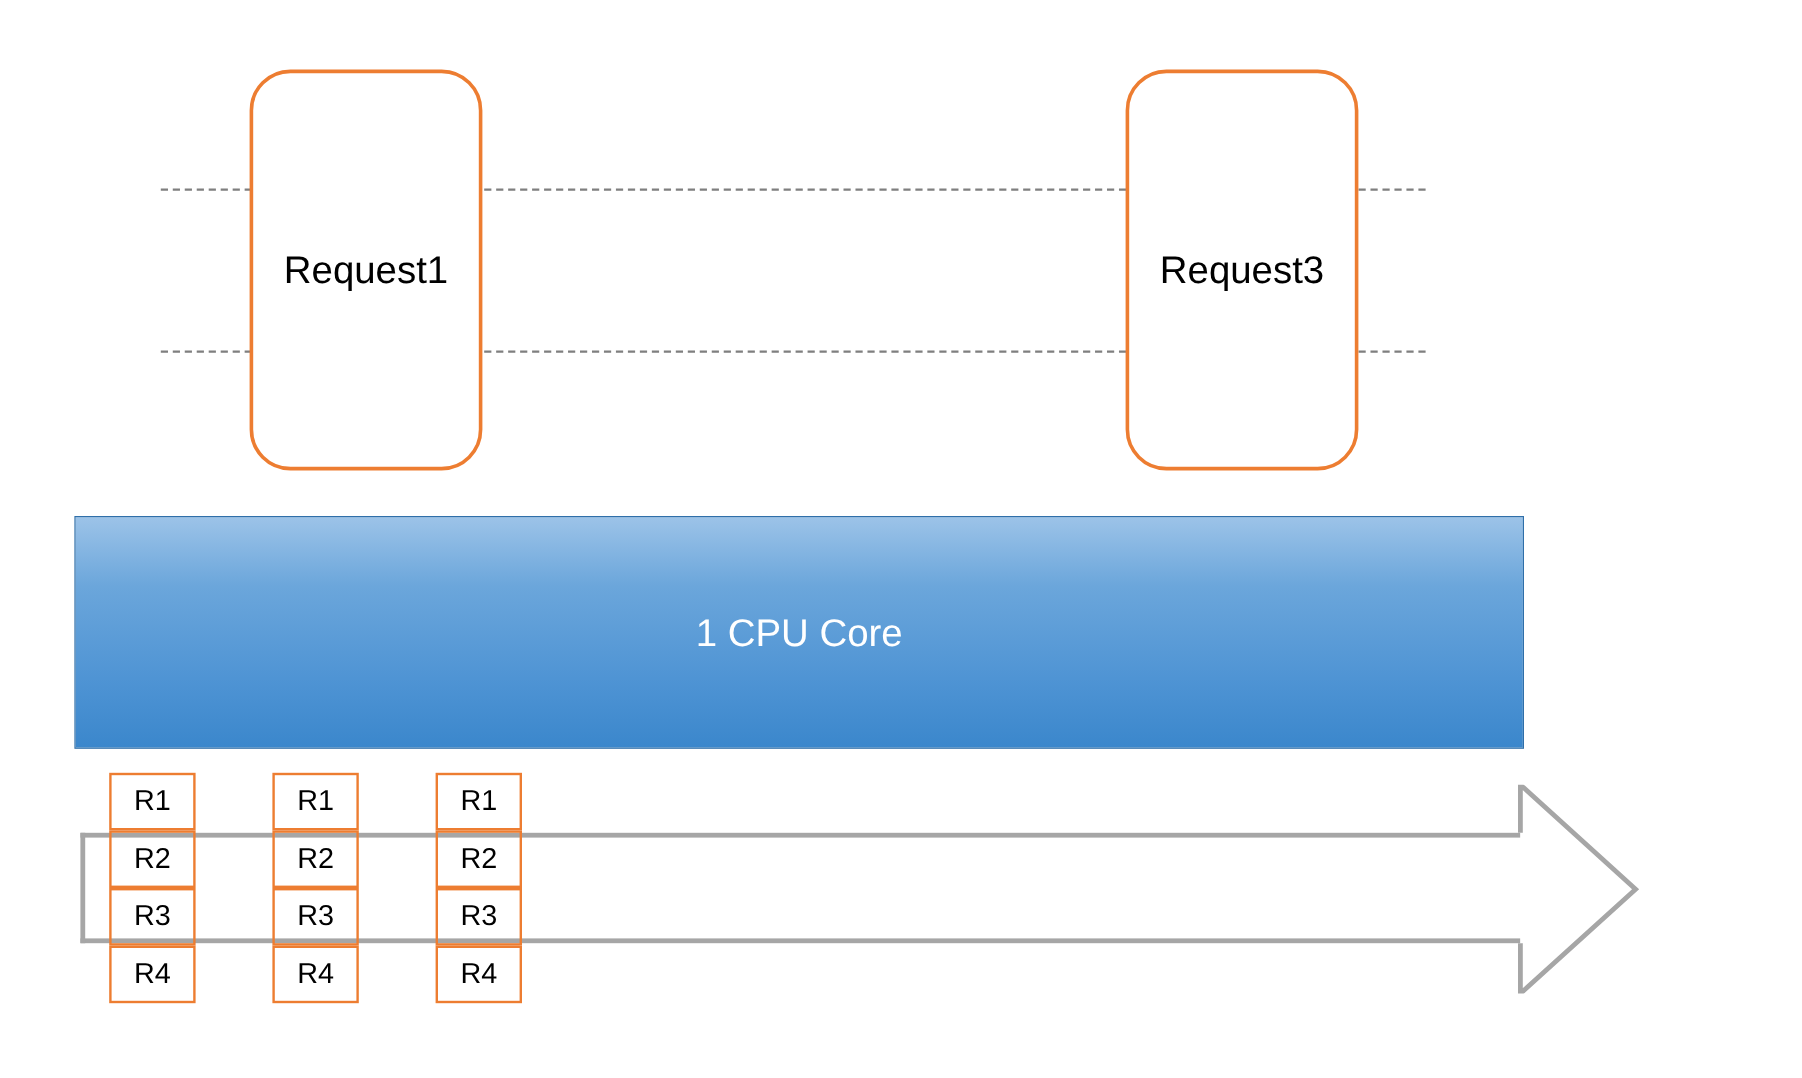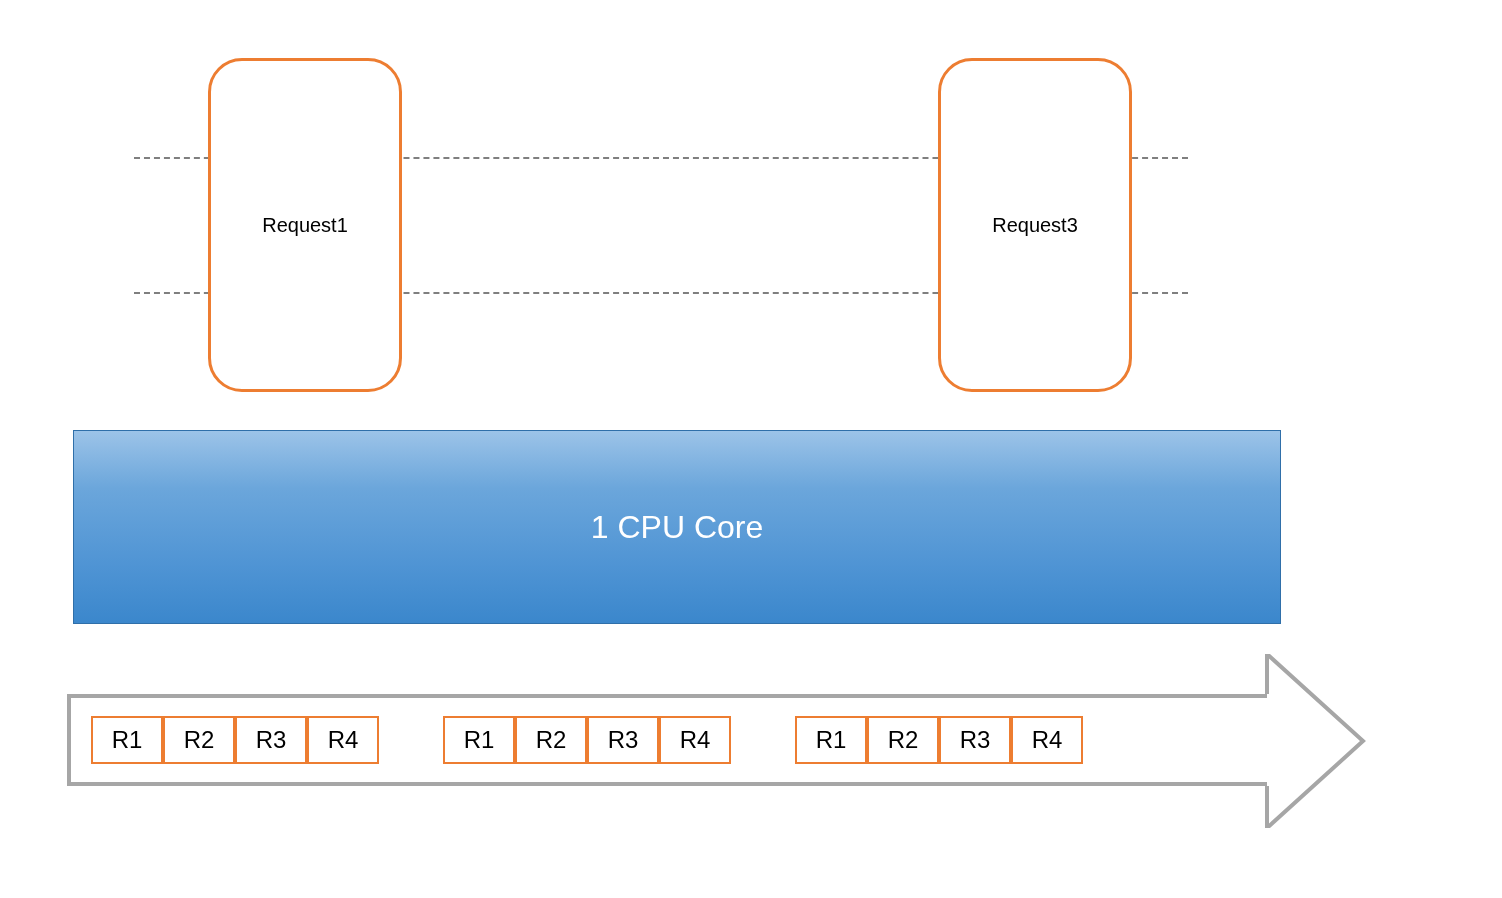--- a/index.html
+++ b/index.html
@@ -31,39 +31,39 @@
     border: 3px solid #ED7D31;
     border-radius: 34px;
     box-sizing: border-box;
     display: flex;
     align-items: center;
     justify-content: center;
     background: #ffffff;
     z-index: 2;
   }
   .request-label {
-    font-size: 20px;
+    font-size: 32px;
     color: #000;
   }
 
   
   .dash-line {
     position: absolute;
     left: 134px;
     width: 1054px;
     border-top: 2px dashed #7f7f7f;
     z-index: 1;
   }
   .dash-top { top: 157px; }
   .dash-bot { top: 292px; }
 
   
   .cpu-bar {
     position: absolute;
-    left: 73px;
+    left: 62px;
     top: 430px;
     width: 1208px;
     height: 194px;
     background: linear-gradient(#9cc3e8 0%, #6ba6db 30%, #4f94d4 70%, #3b87cc 100%);
     border: 1px solid #2f6fa9;
     box-sizing: border-box;
     display: flex;
     align-items: center;
     justify-content: center;
   }
@@ -101,20 +101,21 @@
     width: 0;
     height: 0;
   }
   .arrow-head svg {
     display: block;
   }
 
   .slice-group {
     display: flex;
     align-items: center;
+    flex-direction: column;
   }
   .slice {
     width: 72px;
     height: 48px;
     border: 2px solid #ED7D31;
     box-sizing: border-box;
     display: flex;
     align-items: center;
     justify-content: center;
     font-size: 24px;

